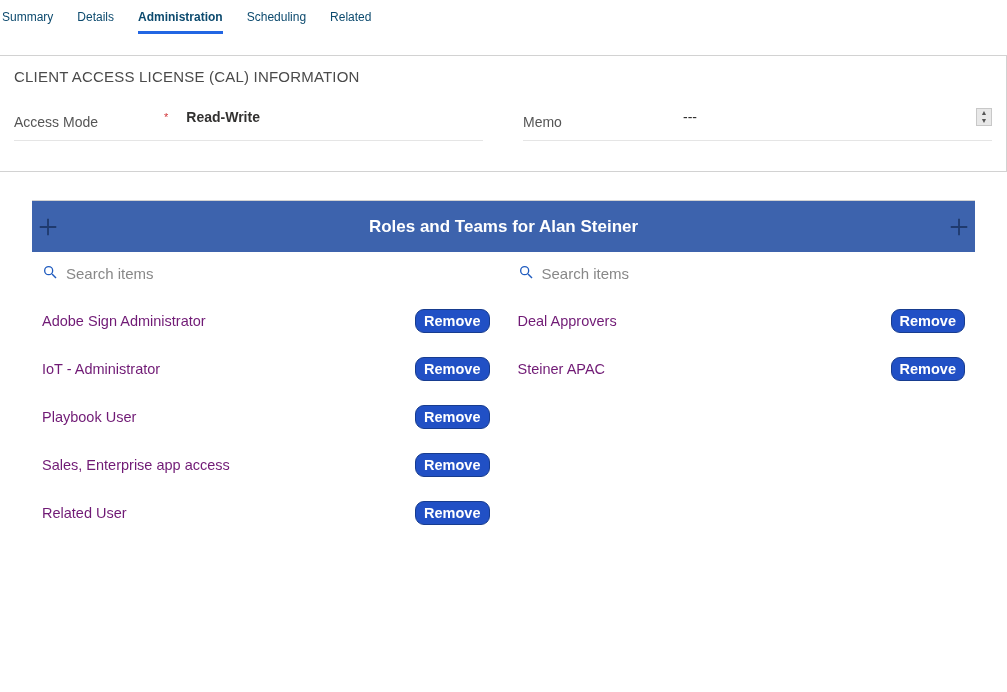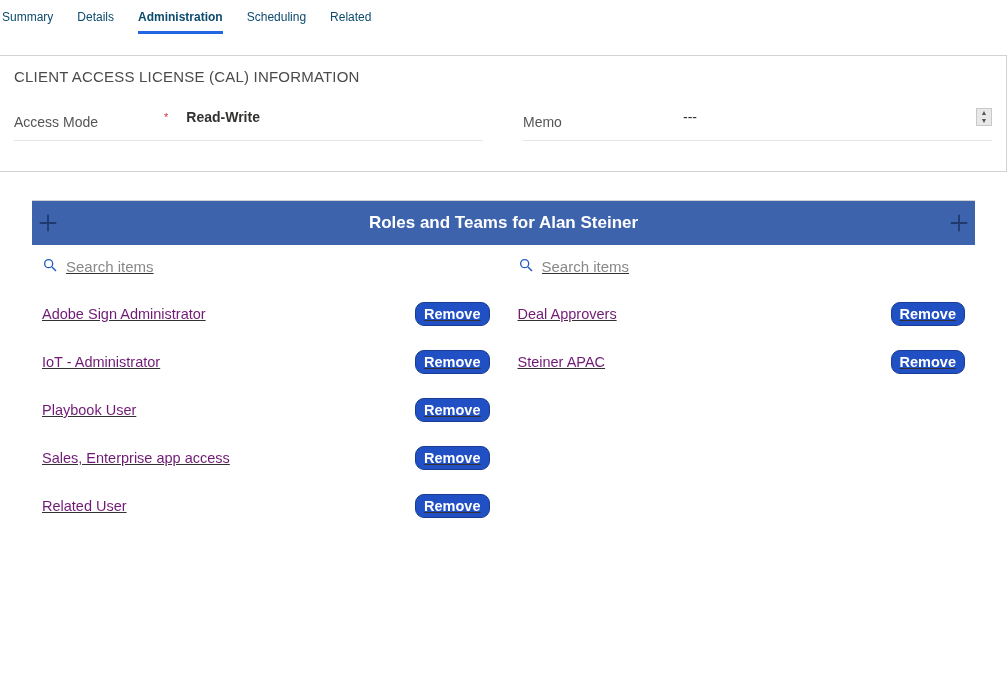--- a/index.html
+++ b/index.html
@@ -117,21 +117,21 @@
     .roles-header {
       background: #3b5998;
       background: #3a5fa7;
       background: #3b5ea8;
       background: #3e63ad;
       background: #3a5fa6;
       background: #3b61ab;
       color: #fff;
       display: flex;
       align-items: center;
-      height: 44px;
+      height: 51px;
       position: relative;
     }
     .roles-header {
       background: #3d63ad;
     }
     .plus-left, .plus-right {
       width: 32px;
       height: 40px;
       display: flex;
       align-items: center;
@@ -148,21 +148,20 @@
     .roles-title {
       flex: 1;
       text-align: center;
       font-size: 17px;
       font-weight: 600;
     }
     .roles-body {
       display: flex;
       padding: 8px 6px;
       gap: 20px;
-      text-decoration: underline;
     }
     .col {
       flex: 1;
     }
     .search-row {
       display: flex;
       align-items: center;
       gap: 8px;
       padding: 4px 4px 14px 4px;
     }

